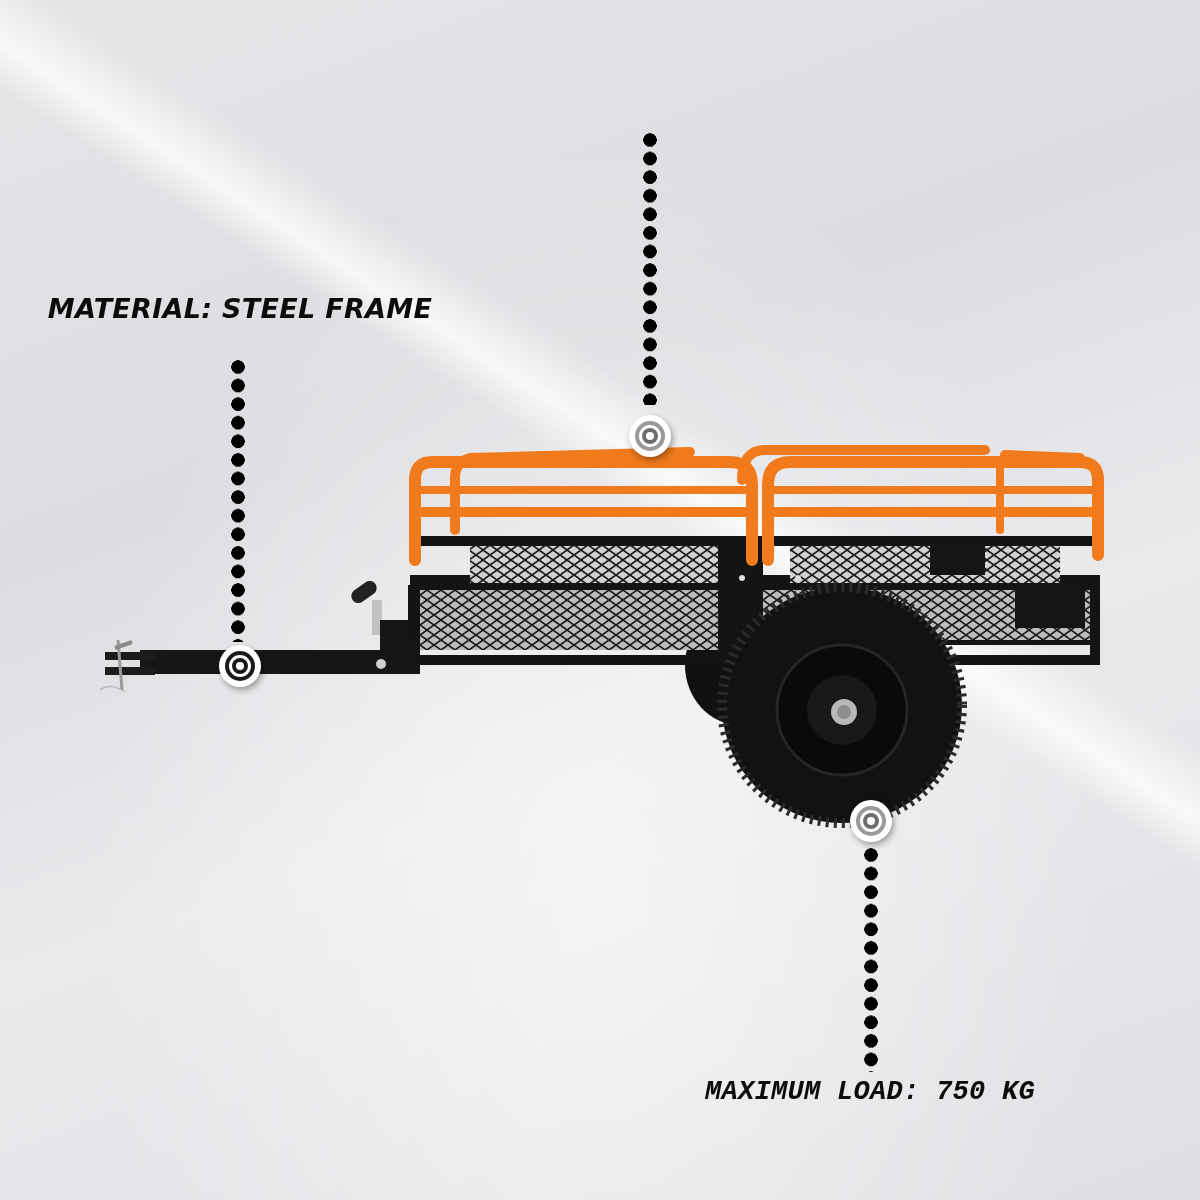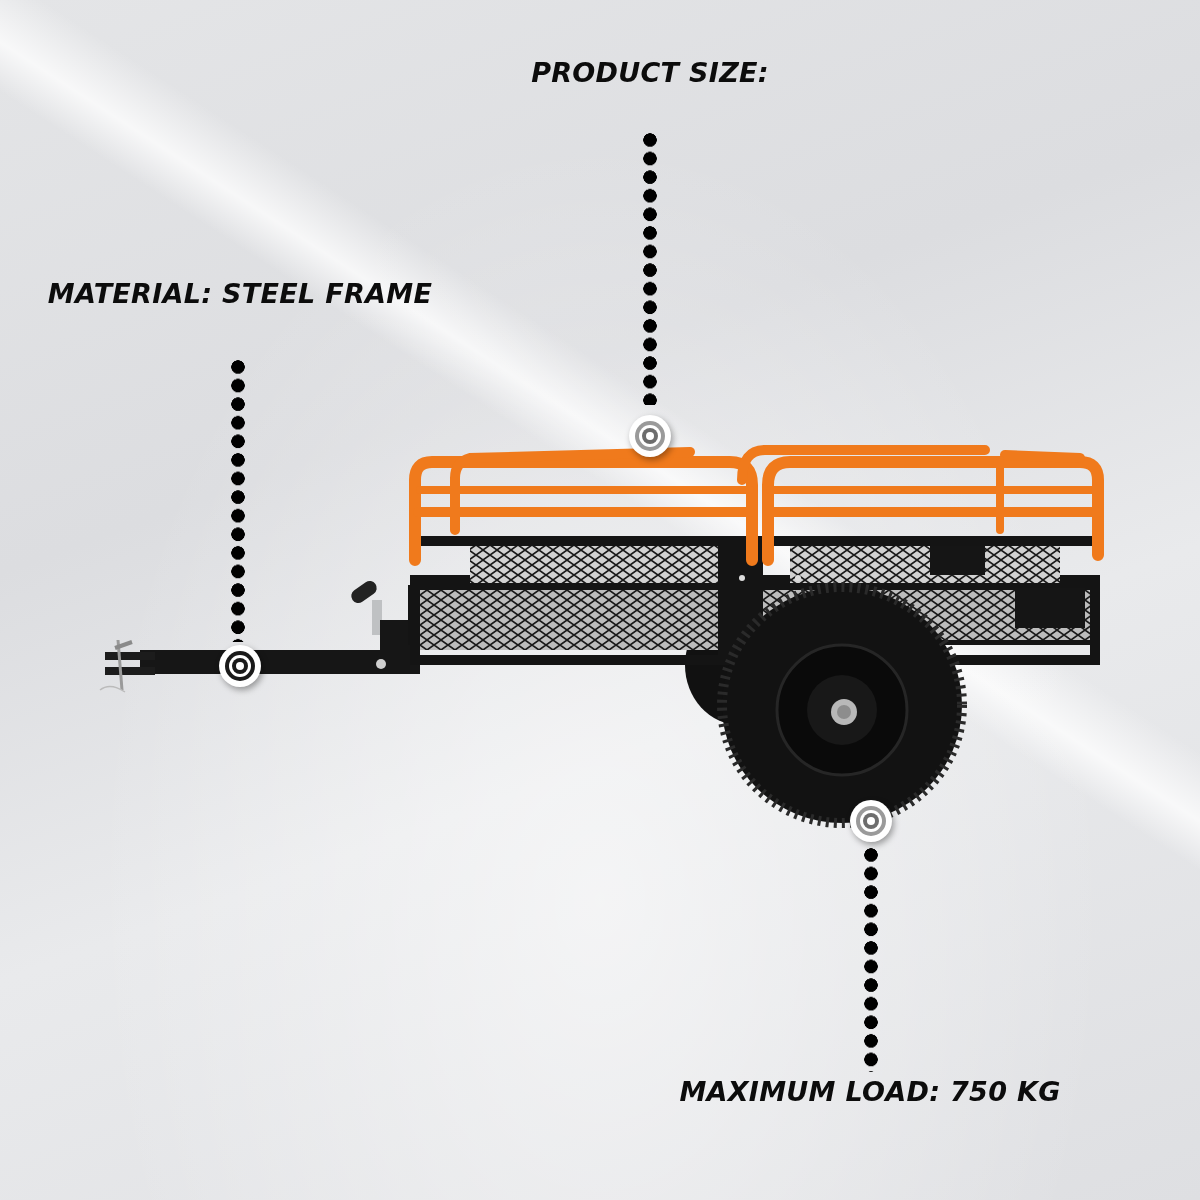--- a/index.html
+++ b/index.html
@@ -102,43 +102,42 @@
     <ellipse cx="842" cy="705" rx="120" ry="118" fill="#121212"></ellipse>
     <ellipse cx="842" cy="705" rx="120" ry="118" fill="none" stroke="#2a2a2a" stroke-width="10" stroke-dasharray="3 5"></ellipse>
     <ellipse cx="842" cy="710" rx="65" ry="65" fill="#0a0a0a" stroke="#262626" stroke-width="3"></ellipse>
     <ellipse cx="842" cy="710" rx="35" ry="35" fill="#181818"></ellipse>
     <circle cx="844" cy="712" r="13" fill="#b8b8b8"></circle>
     <circle cx="844" cy="712" r="7" fill="#8d8d8d"></circle>
   </g>
 </svg>
 
 <div class="label" style="left:500px; top:54px; width:300px;">
-  <div>PRODUCT SIZE:</div>
 </div>
 <div class="dots" style="left:643px; top:133px; height:272px;"></div>
 <div class="target" style="left:629px; top:415px;">
   <div class="ring1"></div>
     <div class="ring2"></div>
     <div class="ring3"></div>
     <div class="ring4"></div>
 </div>
 
-<div class="label" style="left:30px; top:275px; width:420px;font-style:italic;">
+<div class="label" style="left:30px; top:290px; width:420px;font-style:italic;">
   <div>MATERIAL: STEEL FRAME</div>
 </div>
 <div class="dots" style="left:231px; top:360px; height:282px;"></div>
 <div class="target dark" style="left:219px; top:645px;">
   <div class="ring1"></div>
     <div class="ring2"></div>
     <div class="ring3"></div>
     <div class="ring4"></div>
 </div>
 
 <div class="target" style="left:850px; top:800px;">
   <div class="ring1"></div>
     <div class="ring2"></div>
     <div class="ring3"></div>
     <div class="ring4"></div>
 </div>
 <div class="dots" style="left:864px; top:848px; height:224px;"></div>
-<div class="label" style="left:660px; top:1073px; width:420px;">
+<div class="label" style="left:660px; top:1073px; width:420px;font-family:Liberation Mono, monospace;">
   <div>MAXIMUM LOAD: 750 KG</div>
 </div>
 
 </body></html>

